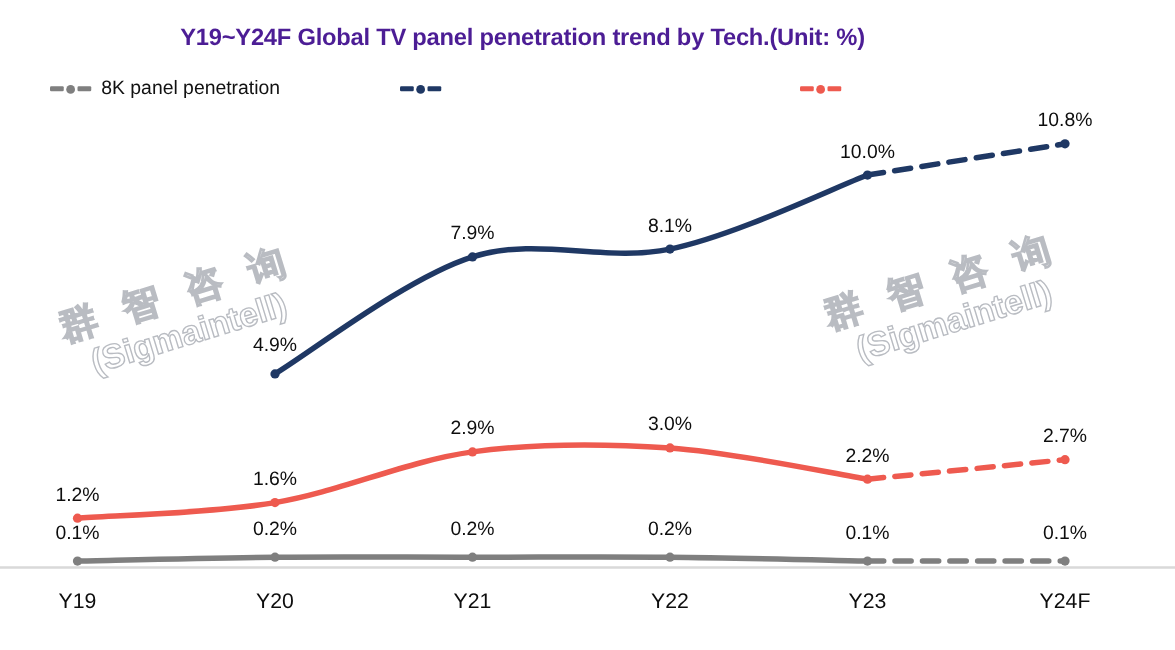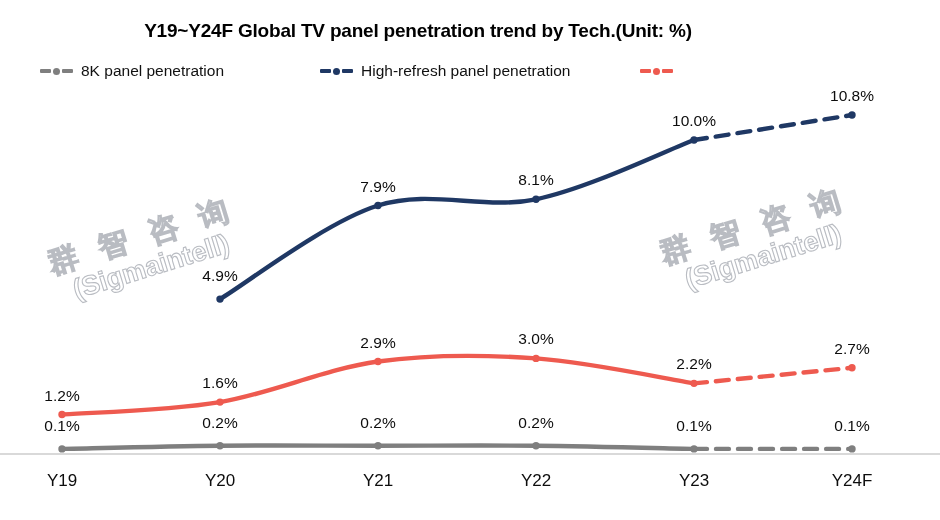--- a/index.html
+++ b/index.html
@@ -22,21 +22,21 @@
   .chart-title {
     position: absolute;
     top: 20px;
     left: 0;
     width: 836px;
     text-align: center;
     font-family: "Liberation Sans", sans-serif;
     font-size: 19px;
     font-weight: bold;
     letter-spacing: -0.2px;
-    color: #000000;
+    color: #4c1d95;
   }
   .legend {
     position: absolute;
     top: 58px;
     left: 0;
     width: 784px;
     height: 26px;
     display: flex;
     align-items: center;
   }
@@ -137,21 +137,20 @@
         <span class="dash" style="background:#7f7f7f"></span>
       </span>
       <span>8K panel penetration</span>
     </div>
     <div class="legend-item it1">
       <span class="legend-mark">
         <span class="dash" style="background:#1f3864"></span>
         <span class="dot" style="background:#1f3864"></span>
         <span class="dash" style="background:#1f3864"></span>
       </span>
-      <span>High-refresh panel penetration</span>
     </div>
     <div class="legend-item it2">
       <span class="legend-mark">
         <span class="dash" style="background:#ee5a4f"></span>
         <span class="dot" style="background:#ee5a4f"></span>
         <span class="dash" style="background:#ee5a4f"></span>
       </span>
     </div>
   </div>
 

